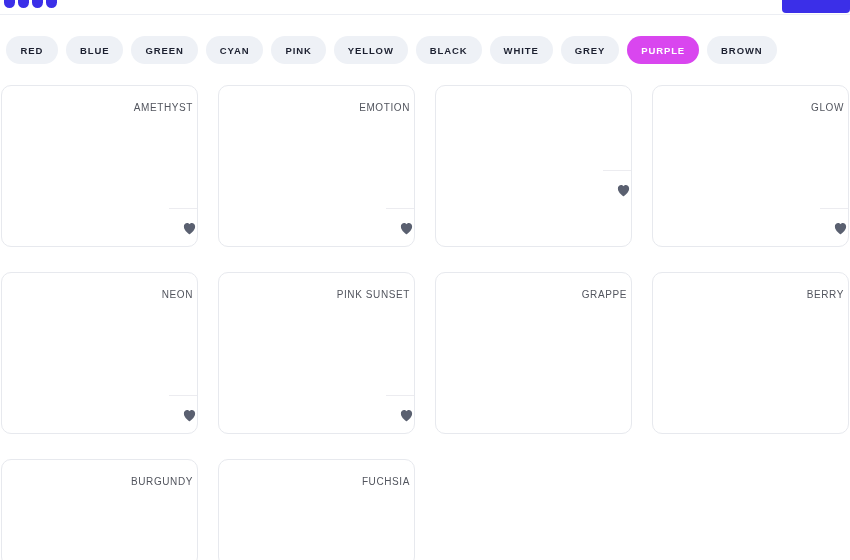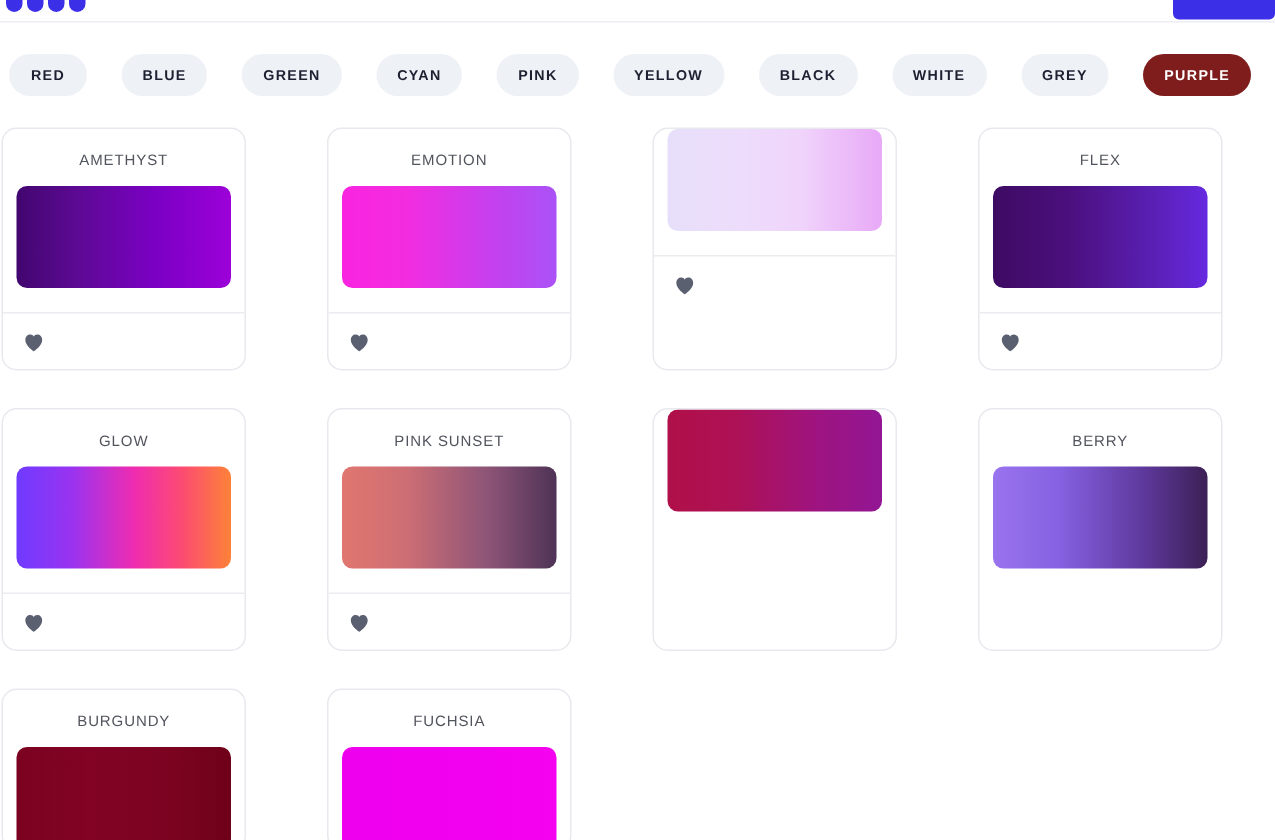--- a/index.html
+++ b/index.html
@@ -50,62 +50,63 @@
     line-height: 30px;
   }
 
   
   .filterbar {
     height: 70px;
     background: #ffffff;
     display: flex;
     align-items: center;
     padding: 0 6px;
-    gap: 23px;
+    gap: 8px;
   }
   .pill {
     flex: 0 0 auto;
     height: 28px;
     min-width: 52px;
     padding: 0 14px;
     border-radius: 14px;
     background: #eef1f6;
     color: #1c2030;
     font-size: 9.5px;
     font-weight: bold;
     letter-spacing: 0.9px;
     display: flex;
     align-items: center;
     justify-content: center;
     border: none;
     cursor: pointer;
     white-space: nowrap;
   }
   .pill.active {
-    background: #7f1d1d;
+    background: #d946ef;
     color: #ffffff;
   }
 
   
   .grid {
     position: relative;
     padding: 0 0 0 1px;
     display: grid;
     grid-template-columns: repeat(4, 217px);
     column-gap: 0px;
     row-gap: 25px;
   }
   .card {
-    width: 163px;
+    width: 197px;
     background: #ffffff;
     border: 1px solid #e7e9ee;
     border-radius: 10px;
     overflow: hidden;
     display: flex;
     flex-direction: column;
+    align-items: flex-end;
   }
   .card-title {
     text-align: center;
     font-size: 10px;
     letter-spacing: 0.6px;
     color: #52555e;
     padding: 16px 4px 11px;
     white-space: nowrap;
   }
   .swatch {
@@ -176,47 +177,48 @@
     </div>
     <div class="card">
       <div class="swatch" style="background:linear-gradient(90deg, #e7dffa 0%, #eddcfb 35%, #f0d4fb 62%, #e8a9f7 100%)"></div>
       <div class="card-foot">
         <svg class="heart" viewBox="0 0 24 22">
           <path fill="#5a6070" d="M12 21s-9-5.7-9-12.1C3 5.1 5.5 3 8.3 3c1.9 0 3.1 1 3.7 2 .6-1 1.8-2 3.7-2C18.5 3 21 5.1 21 8.9 21 15.3 12 21 12 21z"></path>
         </svg>
       </div>
     </div>
     <div class="card">
-      <div class="card-title">FLEX</div>
-      <div class="swatch" style="background:linear-gradient(90deg, #3d0b63 0%, #4b0f7d 35%, #5a20b5 75%, #6629e0 100%)"></div>
-      <div class="card-foot">
-        <svg class="heart" viewBox="0 0 24 22">
-          <path fill="#5a6070" d="M12 21s-9-5.7-9-12.1C3 5.1 5.5 3 8.3 3c1.9 0 3.1 1 3.7 2 .6-1 1.8-2 3.7-2C18.5 3 21 5.1 21 8.9 21 15.3 12 21 12 21z"></path>
-        </svg>
-      </div>
-    </div>
-    <div class="card">
       <div class="card-title">GLOW</div>
       <div class="swatch" style="background:linear-gradient(90deg, #6f3bff 0%, #9a33f0 26%, #ef2cb0 55%, #fc4d70 78%, #fd8238 100%)"></div>
       <div class="card-foot">
         <svg class="heart" viewBox="0 0 24 22">
           <path fill="#5a6070" d="M12 21s-9-5.7-9-12.1C3 5.1 5.5 3 8.3 3c1.9 0 3.1 1 3.7 2 .6-1 1.8-2 3.7-2C18.5 3 21 5.1 21 8.9 21 15.3 12 21 12 21z"></path>
         </svg>
       </div>
     </div>
     <div class="card">
+      <div class="card-title">NEON</div>
+      <div class="swatch" style="background:linear-gradient(90deg, #ab0d9d 0%, #a5119e 30%, #9512cc 70%, #8b16e8 100%)"></div>
+      <div class="card-foot">
+        <svg class="heart" viewBox="0 0 24 22">
+          <path fill="#5a6070" d="M12 21s-9-5.7-9-12.1C3 5.1 5.5 3 8.3 3c1.9 0 3.1 1 3.7 2 .6-1 1.8-2 3.7-2C18.5 3 21 5.1 21 8.9 21 15.3 12 21 12 21z"></path>
+        </svg>
+      </div>
+    </div>
+    <div class="card">
       <div class="card-title">PINK SUNSET</div>
       <div class="swatch" style="background:linear-gradient(90deg, #e0766f 0%, #cd6e74 30%, #8d5477 68%, #4e3356 100%)"></div>
       <div class="card-foot">
         <svg class="heart" viewBox="0 0 24 22">
           <path fill="#5a6070" d="M12 21s-9-5.7-9-12.1C3 5.1 5.5 3 8.3 3c1.9 0 3.1 1 3.7 2 .6-1 1.8-2 3.7-2C18.5 3 21 5.1 21 8.9 21 15.3 12 21 12 21z"></path>
         </svg>
       </div>
     </div>
     <div class="card">
+      <div class="card-title">GRAPPE</div>
       <div class="swatch" style="background:linear-gradient(90deg, #b01049 0%, #ae1154 30%, #9e1480 70%, #921694 100%)"></div>
     </div>
     <div class="card">
       <div class="card-title">BERRY</div>
       <div class="swatch" style="background:linear-gradient(90deg, #9a74ef 0%, #8560e0 32%, #5c3798 72%, #3c2055 100%)"></div>
     </div>
     <div class="card">
       <div class="card-title">BURGUNDY</div>
       <div class="swatch" style="background:linear-gradient(90deg, #7b0220 0%, #820324 35%, #7a0320 75%, #6f0119 100%)"></div>
     </div>

